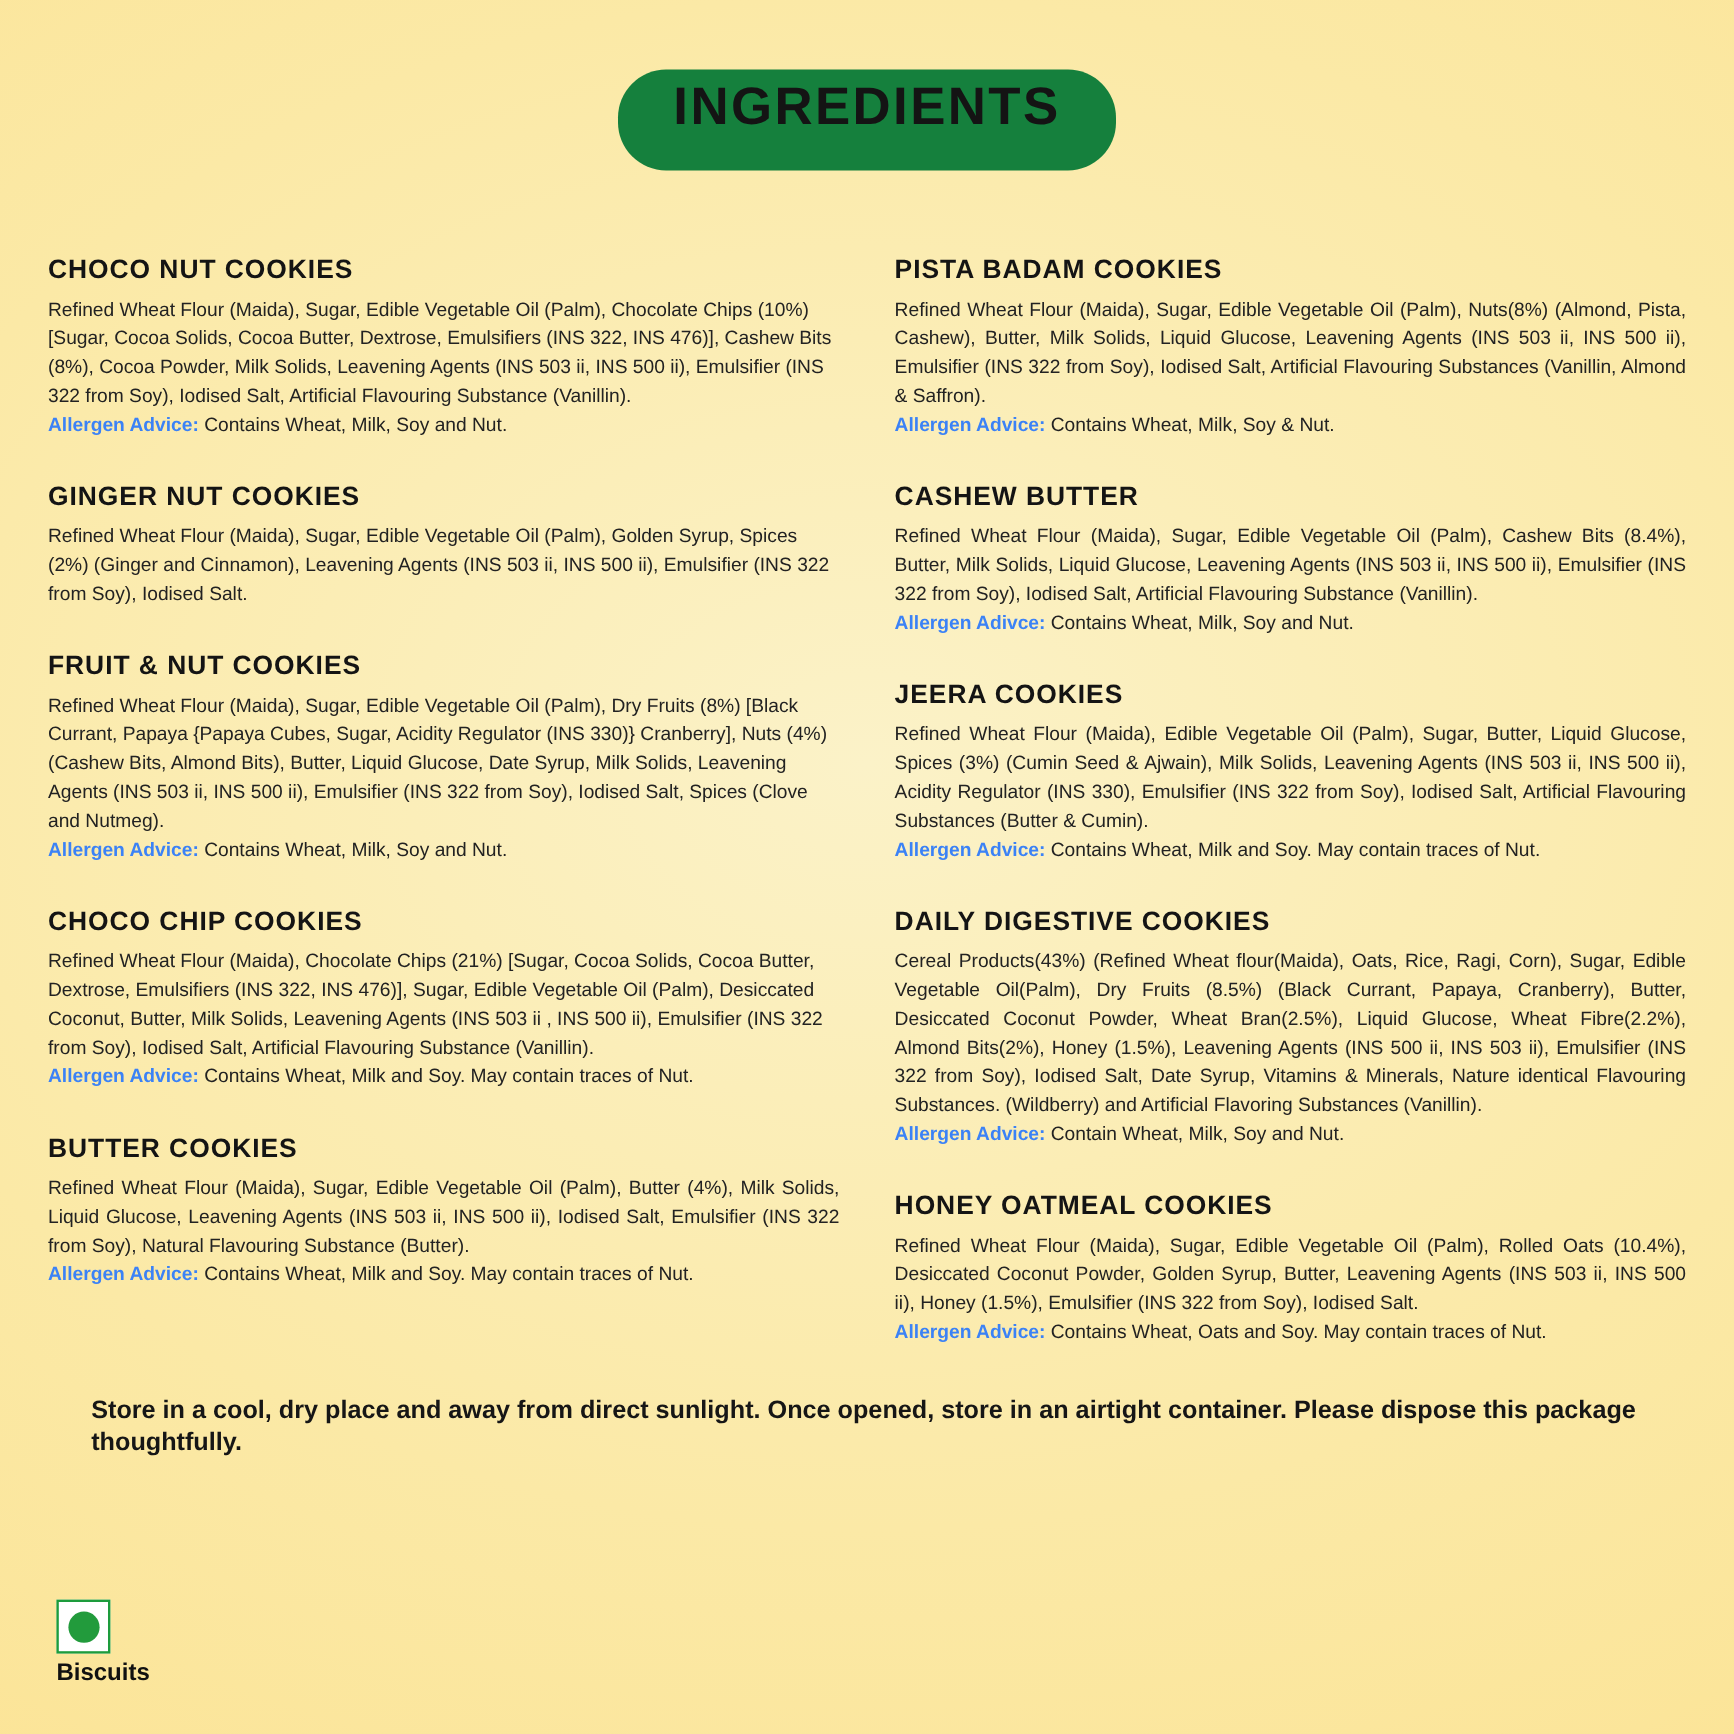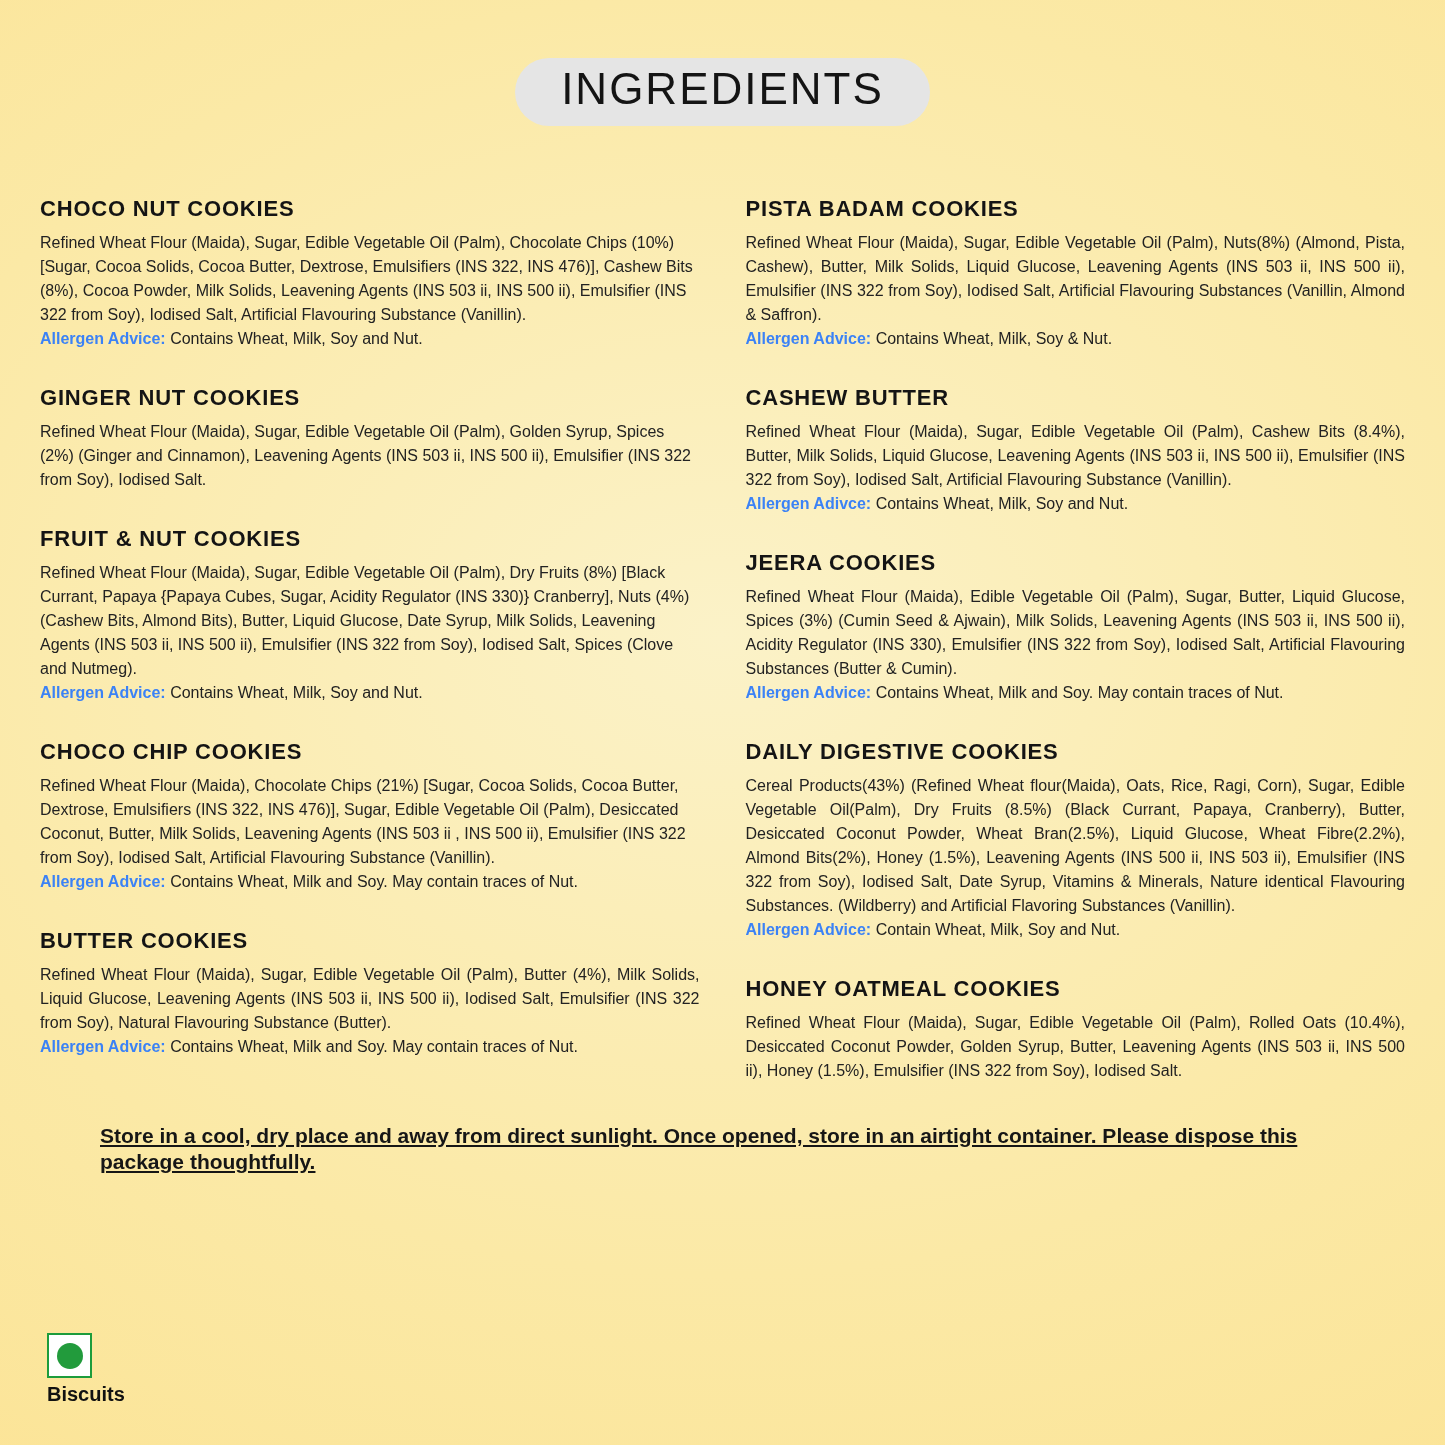--- a/index.html
+++ b/index.html
@@ -5,37 +5,37 @@
   html,body{margin:0;padding:0;}
   body{
     width:1445px;height:1445px;position:relative;overflow:hidden;
     background:radial-gradient(ellipse 115% 85% at 50% 44%, #fbf2c8 0%, #fbe9a6 52%, #fce18e 100%);
     font-family:"Liberation Sans", sans-serif;
     color:#212121;
     -webkit-font-smoothing:antialiased;
   }
   .title-wrap{display:flex;justify-content:center;margin-top:58px;}
   .title-pill{
-    background:#e5e5e5;border-radius:40px;padding:6px 46px 12px 46px;
-    font-size:44px;font-weight:normal;letter-spacing:2px;color:#141414;
+    background:#15803d;border-radius:40px;padding:6px 46px 28px 46px;
+    font-size:44px;font-weight:bold;letter-spacing:2px;color:#141414;
   }
   .columns{
     display:grid;grid-template-columns:1fr 1fr;column-gap:46px;
     padding:0 40px;margin-top:70px;
   }
   .ing-section{margin-bottom:34px;}
   .ing-section h3{
     margin:0 0 9px 0;font-size:22px;font-weight:bold;letter-spacing:0.8px;color:#141414;
   }
   .body{margin:0;font-size:16px;line-height:24px;color:#222;}
   .col-right .ingredients{text-align:justify;}
   #col-left .ing-section:last-child .ingredients{text-align:justify;}
   .allergen strong{color:#3b82f6;}
   .storage{
-    padding:0 100px;margin-top:6px;font-size:21px;font-weight:bold;color:#161616;line-height:26px;text-decoration:underline;
+    padding:0 76px;margin-top:6px;font-size:21px;font-weight:bold;color:#161616;line-height:26px;
   }
   .veg{position:absolute;left:47px;top:1333px;width:70px;}
   .veg-box{
     width:45px;height:45px;background:#ffffff;border:2.5px solid #1d9c3c;
     box-sizing:border-box;display:flex;align-items:center;justify-content:center;
   }
   .veg-dot{width:26px;height:26px;border-radius:50%;background:#229b3c;}
   .veg-label{font-size:20px;font-weight:bold;color:#111;margin-top:5px;}
 </style>
 </head>
@@ -89,20 +89,21 @@
         <p class="body allergen"><strong>Allergen Advice:</strong> <span>Contains Wheat, Milk and Soy. May contain traces of Nut.</span></p>
       </section>
       <section class="ing-section">
         <h3>DAILY DIGESTIVE COOKIES</h3>
         <p class="body ingredients">Cereal Products(43%) (Refined Wheat flour(Maida), Oats, Rice, Ragi, Corn), Sugar, Edible Vegetable Oil(Palm), Dry Fruits (8.5%) (Black Currant, Papaya, Cranberry), Butter, Desiccated Coconut Powder, Wheat Bran(2.5%), Liquid Glucose, Wheat Fibre(2.2%), Almond Bits(2%), Honey (1.5%), Leavening Agents (INS 500 ii, INS 503 ii), Emulsifier (INS 322 from Soy), Iodised Salt, Date Syrup, Vitamins &amp; Minerals, Nature identical Flavouring Substances. (Wildberry) and Artificial Flavoring Substances (Vanillin).</p>
         <p class="body allergen"><strong>Allergen Advice:</strong> <span>Contain Wheat, Milk, Soy and Nut.</span></p>
       </section>
       <section class="ing-section">
         <h3>HONEY OATMEAL COOKIES</h3>
         <p class="body ingredients">Refined Wheat Flour (Maida), Sugar, Edible Vegetable Oil (Palm), Rolled Oats (10.4%), Desiccated Coconut Powder, Golden Syrup, Butter, Leavening Agents (INS 503 ii, INS 500 ii), Honey (1.5%), Emulsifier (INS 322 from Soy), Iodised Salt.</p>
+        <p class="body allergen"><strong>Allergen Advice:</strong> <span>Contains Wheat, Oats and Soy. May contain traces of Nut.</span></p>
       </section>
     </div>
 </div>
 
 <div class="storage">Store in a cool, dry place and away from direct sunlight. Once opened, store in an airtight container. Please dispose this package thoughtfully.</div>
 
 <div class="veg">
   <div class="veg-box">
     <div class="veg-dot"></div>
   </div>

